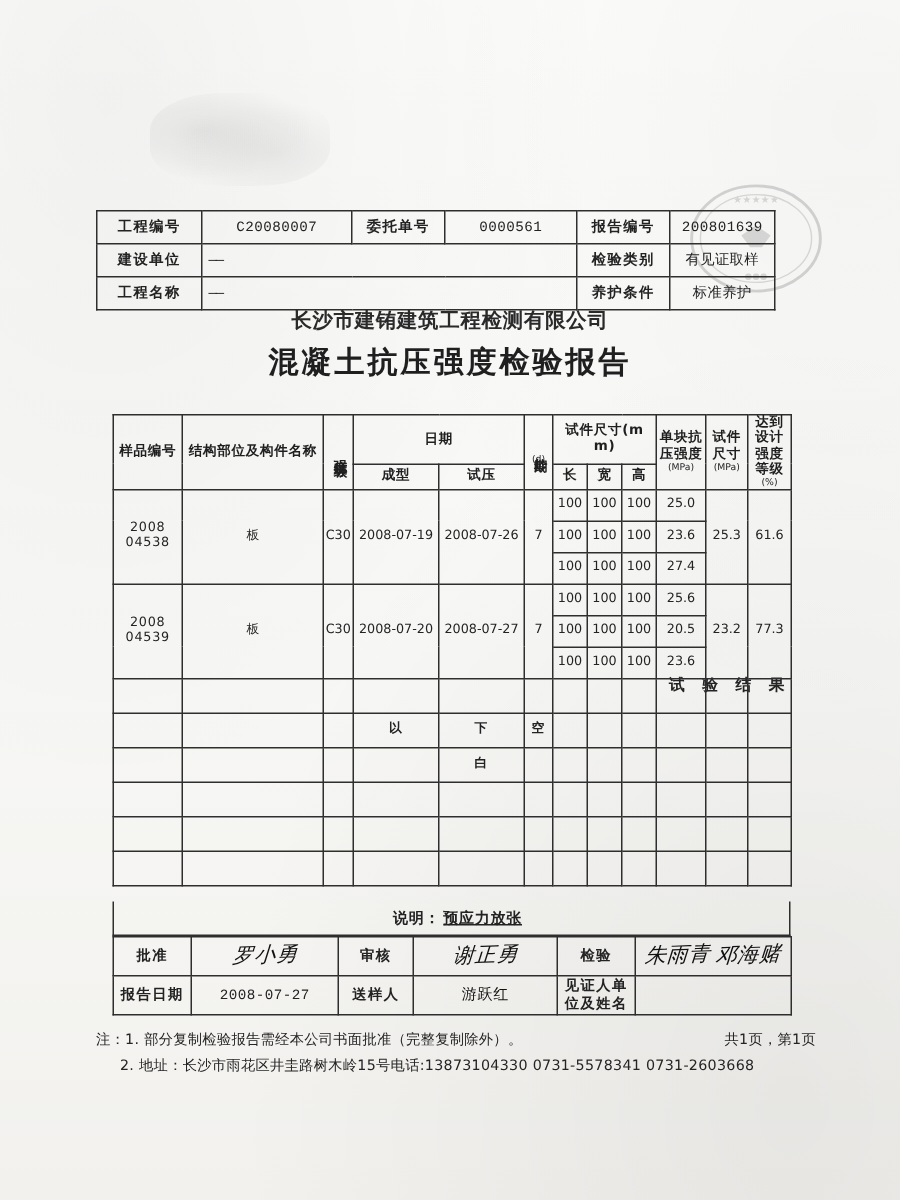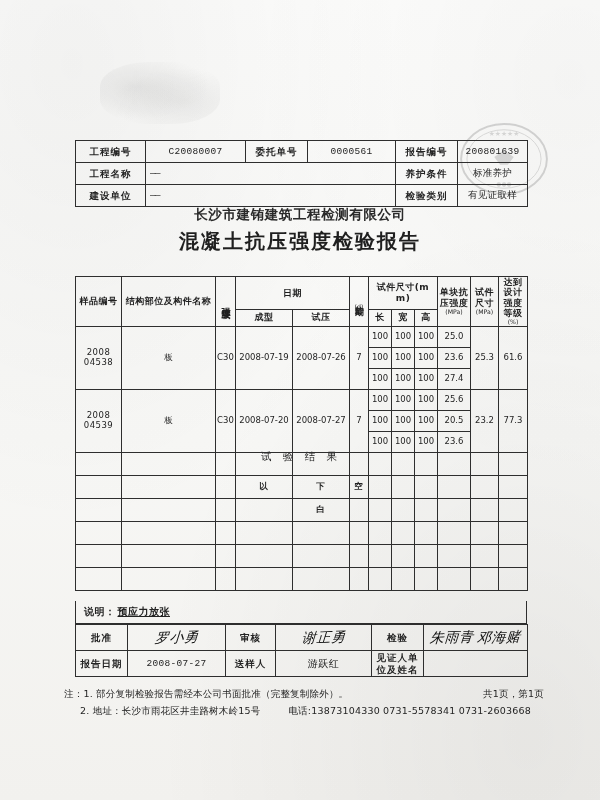--- a/index.html
+++ b/index.html
@@ -103,35 +103,35 @@
     text-align: center;
     font-size: 9.5px;
     letter-spacing: 0.3px;
     font-family: Liberation Mono, monospace;
   }
   .val-l { text-align: left; padding-left: 7px; }
   .dash { letter-spacing: -1px; }
 
   #info-table {
     position: absolute;
-    left: 75px;
+    left: 64px;
     top: 140px;
     width: 452px;
   }
   #info-table td { height: 21px; }
 
   
   .results-caption {
     position: absolute;
     left: 75px;
     width: 452px;
     top: 258px;
-    text-align: center;
+    text-align: right;
     font-size: 10.5px;
-    font-weight: normal;
+    font-weight: bold;
     letter-spacing: 4px;
     color: #242424;
   }
 
   
   #main-table {
     position: absolute;
     left: 75px;
     top: 276px;
     width: 452px;
@@ -176,20 +176,21 @@
     border-right: 1px solid #2e2e2e;
     border-bottom: 1px solid #2e2e2e;
     box-sizing: border-box;
     display: flex;
     align-items: center;
     padding-left: 8px;
     font-size: 10px;
     font-weight: bold;
     letter-spacing: 0.5px;
     color: #232323;
+    justify-content: center;
   }
   #note-row .note-val { text-decoration: underline; margin-left: 2px; }
 
   
   #sig-table {
     position: absolute;
     left: 75px;
     top: 624px;
     width: 452px;
   }
@@ -224,21 +225,21 @@
     letter-spacing: 0.2px;
   }
   #footer .line1 { position: relative; }
   #footer .pages {
     position: absolute;
     right: 0;
     top: 0;
     font-size: 9.5px;
   }
   #footer .line2 { padding-left: 16px; }
-  #footer .tel { margin-left: 28px; }
+  #footer .tel { margin-left: 0; }
 </style>
 </head>
 <body>
 
 <div id="page">
 
   
   <div class="wm wm-left"></div>
   <svg class="seal" viewBox="0 0 100 80">
     <ellipse cx="50" cy="40" rx="44" ry="36" fill="none" stroke="#7b7b7b" stroke-width="2"></ellipse>
@@ -267,30 +268,30 @@
     <tbody>
       <tr>
         <td class="lbl">工程编号</td>
         <td class="val">C20080007</td>
         <td class="lbl">委托单号</td>
         <td class="val">0000561</td>
         <td class="lbl">报告编号</td>
         <td class="val">200801639</td>
       </tr>
       <tr>
+        <td class="lbl">建设单位</td>
+        <td class="val val-l dash" colspan="3">——</td>
+        <td class="lbl">检验类别</td>
+        <td class="val">有见证取样</td>
+      </tr>
+      <tr>
         <td class="lbl">工程名称</td>
         <td class="val val-l dash" colspan="3">——</td>
         <td class="lbl">养护条件</td>
         <td class="val">标准养护</td>
-      </tr>
-      <tr>
-        <td class="lbl">建设单位</td>
-        <td class="val val-l dash" colspan="3">——</td>
-        <td class="lbl">检验类别</td>
-        <td class="val">有见证取样</td>
       </tr>
     </tbody>
   </table>
 
   
   <div class="results-caption">试 验 结 果</div>
 
   
   <table class="grid" id="main-table">
     <colgroup>

